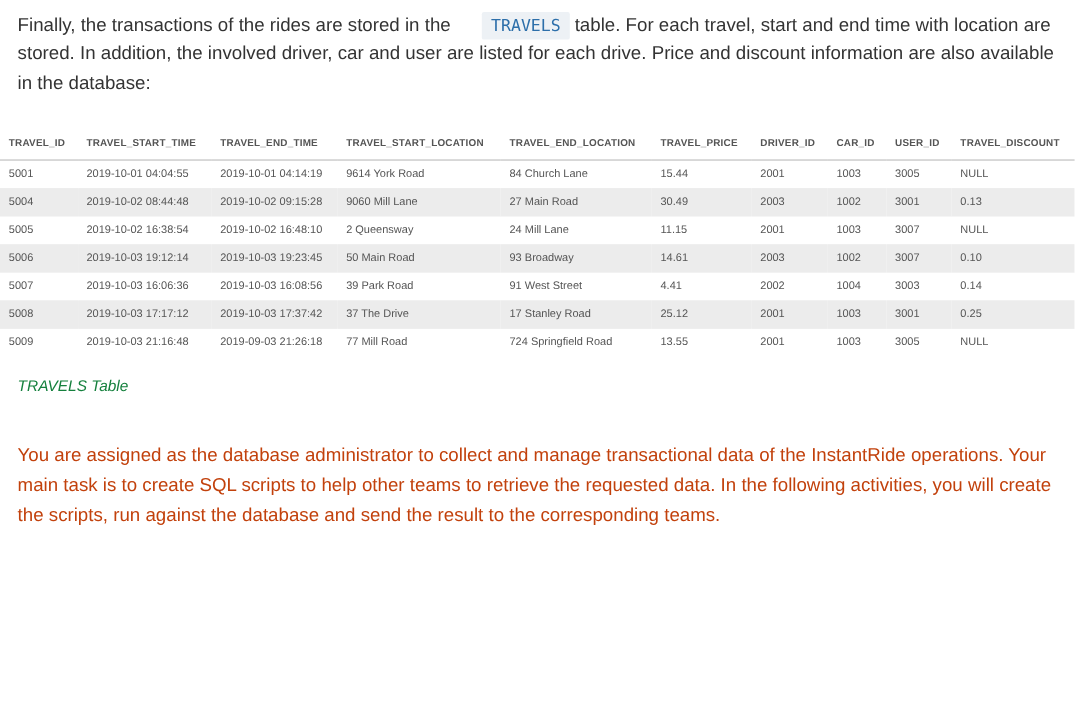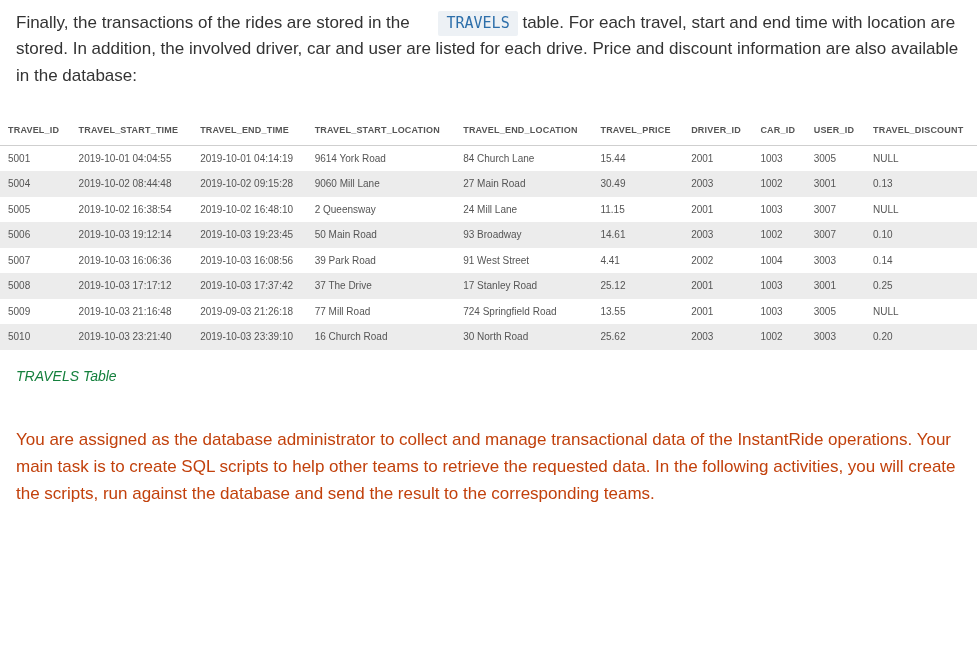--- a/index.html
+++ b/index.html
@@ -169,31 +169,19 @@
           <td>2019-10-03 21:16:48</td>
           <td>2019-09-03 21:26:18</td>
           <td>77 Mill Road</td>
           <td>724 Springfield Road</td>
           <td>13.55</td>
           <td>2001</td>
           <td>1003</td>
           <td>3005</td>
           <td>NULL</td>
         </tr>
-        <tr>
-          <td>5010</td>
-          <td>2019-10-03 23:21:40</td>
-          <td>2019-10-03 23:39:10</td>
-          <td>16 Church Road</td>
-          <td>30 North Road</td>
-          <td>25.62</td>
-          <td>2003</td>
-          <td>1002</td>
-          <td>3003</td>
-          <td>0.20</td>
-        </tr>
       </tbody>
   </table>
 </div>
 
 <p class="caption">TRAVELS Table</p>
 
 <p class="closing-para">You are assigned as the database administrator to collect and manage transactional data of the InstantRide operations. Your main task is to create SQL scripts to help other teams to retrieve the requested data. In the following activities, you will create the scripts, run against the database and send the result to the corresponding teams.</p>
 
 </body></html>

